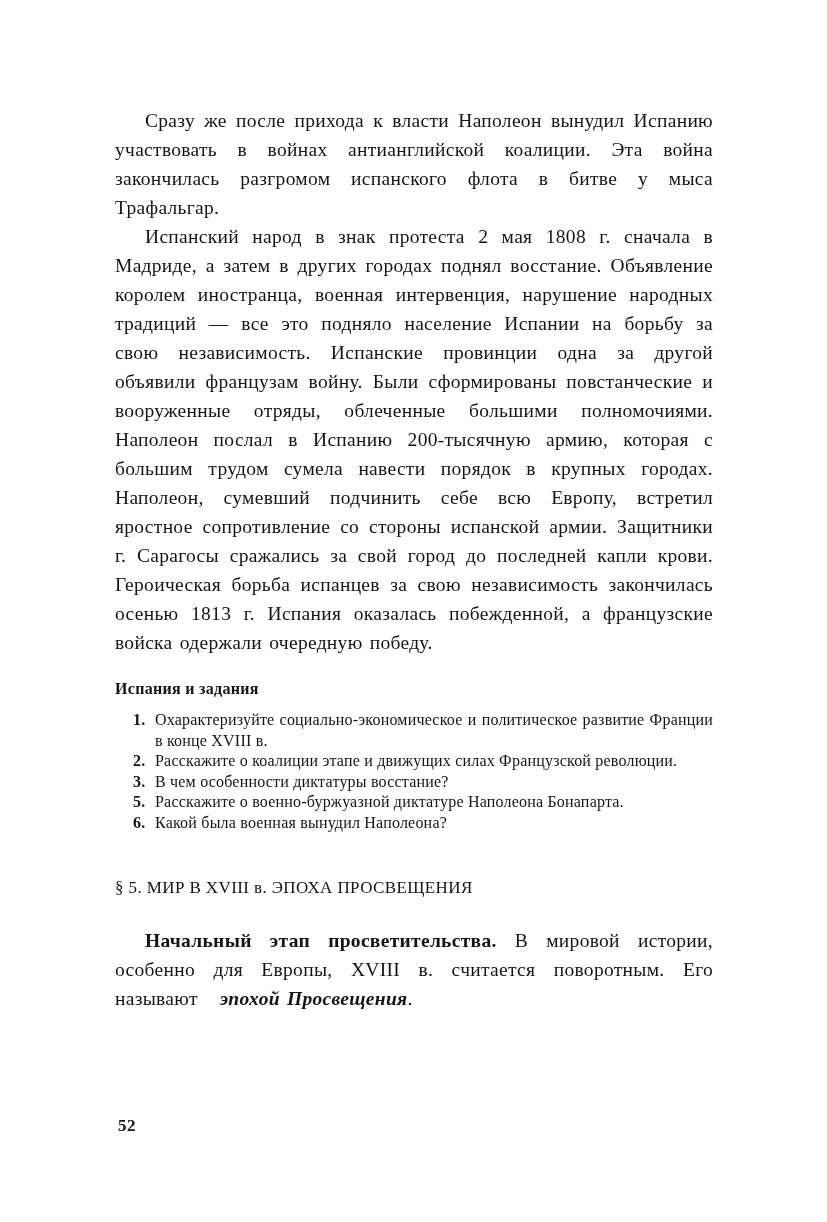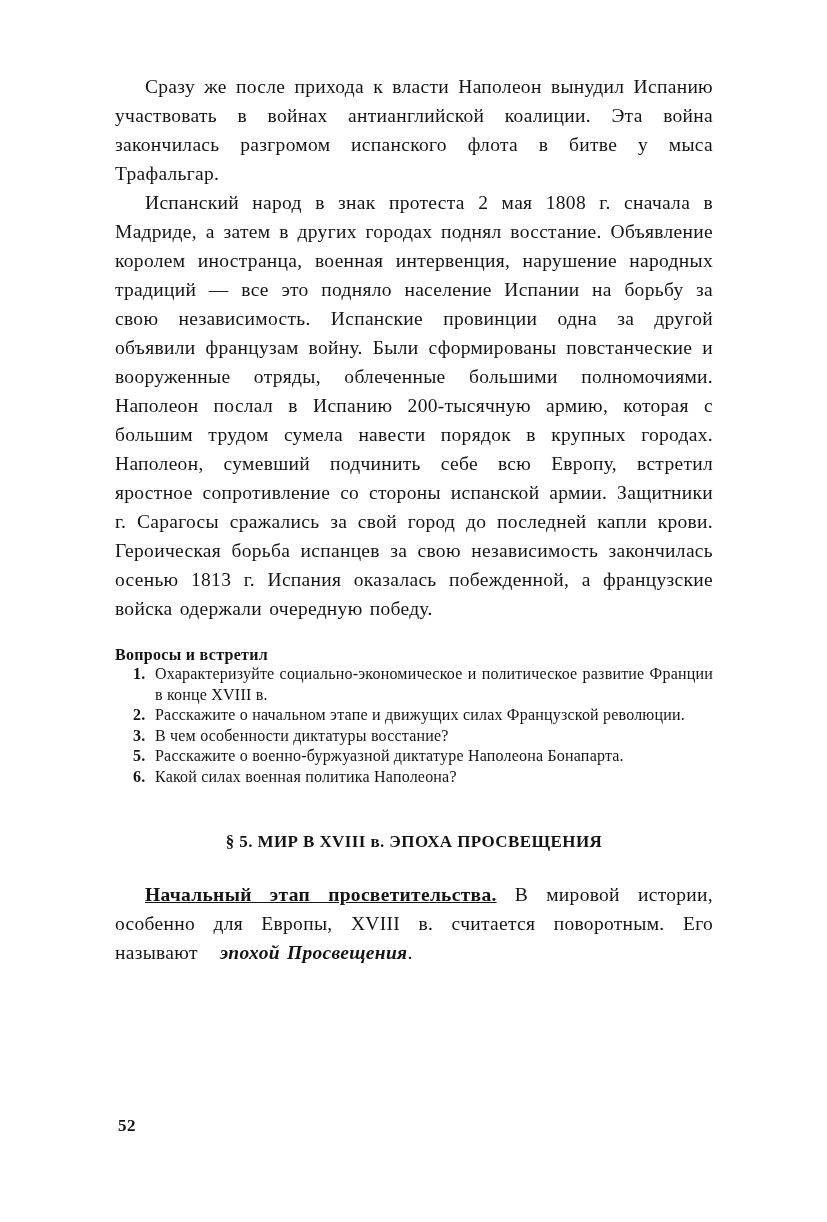--- a/index.html
+++ b/index.html
@@ -8,76 +8,75 @@
     background: #ffffff;
   }
   .page {
     position: relative;
     width: 827px;
     height: 1222px;
     background: #ffffff;
     font-family: "Liberation Serif", "DejaVu Serif", serif;
     color: #141414;
     box-sizing: border-box;
-    padding: 72px 114px 0 115px;
+    padding: 106px 114px 0 115px;
     overflow: hidden;
   }
   .body-text p {
     margin: 0;
     font-size: 19.5px;
     line-height: 29px;
     text-align: justify;
     text-indent: 30px;
     letter-spacing: 0.3px;
     word-spacing: 2px;
   }
   .questions-heading {
     margin: 23px 0 0 0;
     font-size: 16px;
     font-weight: bold;
     letter-spacing: 0.3px;
   }
   .questions-list {
-    margin: 0 0 0 0;
+    margin: 12px 0 0 0;
     padding: 0 0 0 18px;
     list-style: none;
   }
   .questions-list li {
     font-size: 16px;
     line-height: 20.5px;
     letter-spacing: 0.2px;
     padding-left: 22px;
     text-indent: -22px;
     text-align: justify;
   }
   .questions-list .q-num {
     font-weight: bold;
     display: inline-block;
     width: 22px;
     text-indent: 0;
   }
   .section-heading {
     margin: 45px 0 0 0;
     font-size: 17px;
-    font-weight: bold;
-    text-align: center;
+    font-weight: normal;
+    text-align: left;
     letter-spacing: 0.4px;
   }
   .intro {
     margin: 28px 0 0 0;
     font-size: 19.5px;
     line-height: 29px;
     text-align: justify;
     text-indent: 30px;
     letter-spacing: 0.3px;
     word-spacing: 2px;
   }
   .intro .lead {
     font-weight: bold;
-    text-decoration: underline;
   }
   .intro .emphasis {
     font-weight: bold;
     font-style: italic;
     margin-left: 15px;
   }
   .page-number {
     position: absolute;
     left: 118px;
     bottom: 86px;
@@ -89,28 +88,28 @@
 </head>
 <body>
 
 <div class="page">
 
   <div class="body-text">
     <p>Сразу же после прихода к власти Наполеон вынудил Испанию участвовать в войнах антианглийской коалиции. Эта война закончилась разгромом испанского флота в битве у мыса Трафальгар.</p>
     <p>Испанский народ в знак протеста 2 мая 1808 г. сначала в Мадриде, а затем в других городах поднял восстание. Объявление королем иностранца, военная интервенция, нарушение народных традиций — все это подняло население Испании на борьбу за свою независимость. Испанские провинции одна за другой объявили французам войну. Были сформированы повстанческие и вооруженные отряды, облеченные большими полномочиями. Наполеон послал в Испанию 200-тысячную армию, которая с большим трудом сумела навести порядок в крупных городах. Наполеон, сумевший подчинить себе всю Европу, встретил яростное сопротивление со стороны испанской армии. Защитники г. Сарагосы сражались за свой город до последней капли крови. Героическая борьба испанцев за свою независимость закончилась осенью 1813 г. Испания оказалась побежденной, а французские войска одержали очередную победу.</p>
   </div>
 
-  <h3 class="questions-heading">Вопросы и встретил</h3>
+  <h3 class="questions-heading">Испания и задания</h3>
 
   <ol class="questions-list">
     <li><span class="q-num">1.</span><span>Охарактеризуйте социально-экономическое и политическое развитие Франции в конце XVIII в.</span></li>
-    <li><span class="q-num">2.</span><span>Расскажите о начальном этапе и движущих силах Французской революции.</span></li>
+    <li><span class="q-num">2.</span><span>Расскажите о коалиции этапе и движущих силах Французской революции.</span></li>
     <li><span class="q-num">3.</span><span>В чем особенности диктатуры восстание?</span></li>
     <li><span class="q-num">5.</span><span>Расскажите о военно-буржуазной диктатуре Наполеона Бонапарта.</span></li>
-    <li><span class="q-num">6.</span><span>Какой силах военная политика Наполеона?</span></li>
+    <li><span class="q-num">6.</span><span>Какой была военная вынудил Наполеона?</span></li>
   </ol>
 
   <h2 class="section-heading">§ 5. МИР В XVIII в. ЭПОХА ПРОСВЕЩЕНИЯ</h2>
 
   <p class="intro"><span class="lead">Начальный этап просветительства.</span><span> В мировой истории, особенно для Европы, XVIII в. считается поворотным. Его называют </span><span class="emphasis">эпохой Просвещения</span><span>.</span></p>
 
   <div class="page-number">52</div>
 
 </div>
 

